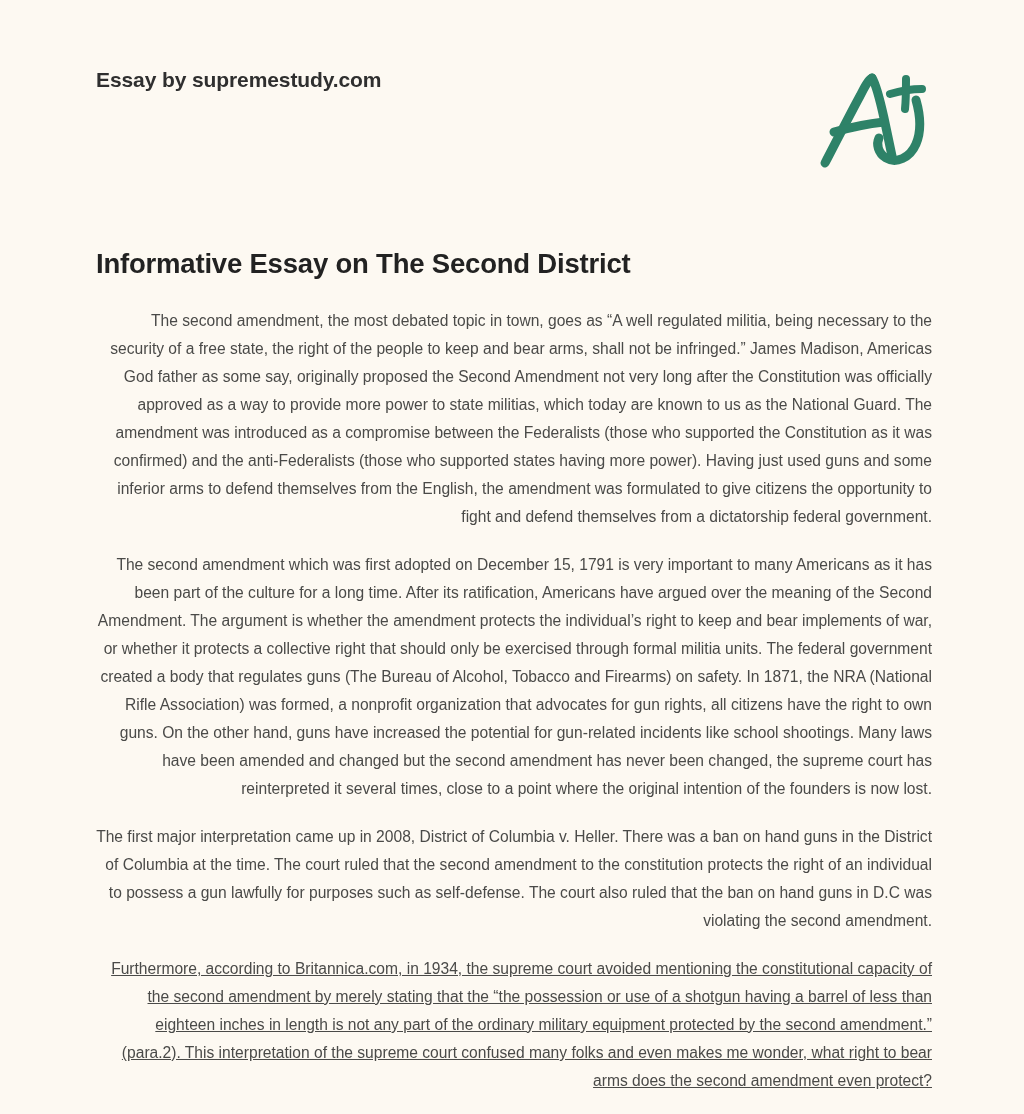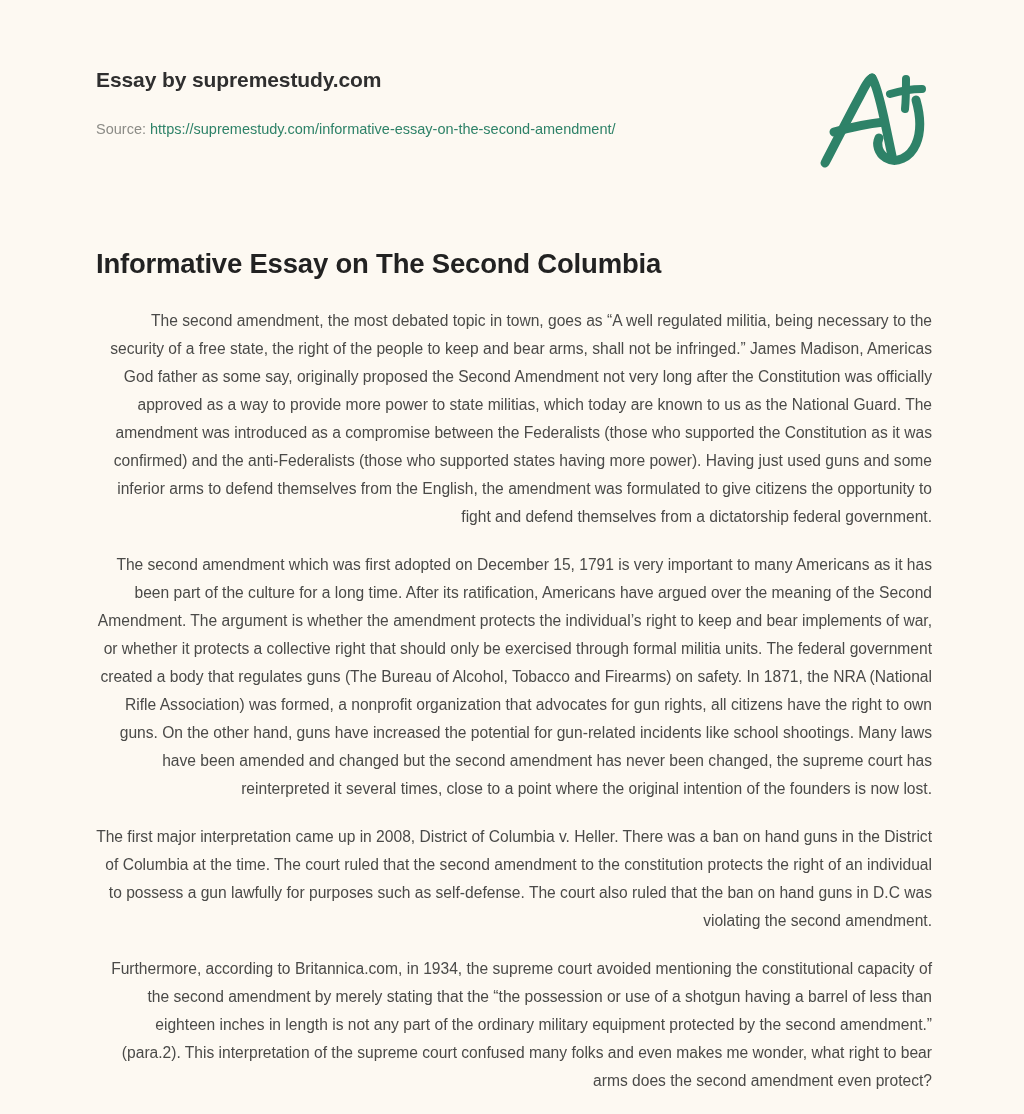--- a/index.html
+++ b/index.html
@@ -87,35 +87,32 @@
   }
   .body-copy p {
     margin: 0 0 20px 0;
     font-size: 15.6px;
     line-height: 28px;
     color: #4a4a48;
     text-align: right;
   }
   .body-copy p:last-child {
     margin-bottom: 0;
+    text-decoration: underline;
   }
 </style>
 </head>
 <body>
 
 <div class="page">
 
   <div class="header">
 
     <div class="byline">Essay by supremestudy.com</div>
 
-    <div class="source-line">
-      <span class="source-label">Source:</span>
-      <a class="source-url" href="#">https://supremestudy.com/informative-essay-on-the-second-amendment/</a>
-    </div>
 
     <div class="logo-wrap">
       <svg width="118" height="110" viewBox="0 0 118 110" aria-hidden="true">
         <g fill="none" stroke="#2e8268" stroke-linecap="round" stroke-linejoin="round">
 
           <path d="M13 97 C 22 80, 36 52, 48 30 C 52 22, 56 14, 60 12" stroke-width="9"></path>
 
           <path d="M60 12 C 64 18, 68 34, 72 52 C 75 66, 78 80, 80 90" stroke-width="9"></path>
 
           <path d="M22 66 C 36 62, 54 58, 72 56" stroke-width="9"></path>
@@ -126,21 +123,21 @@
 
           <path d="M94 13 C 94 22, 94 34, 93 43" stroke-width="8"></path>
         </g>
       </svg>
     </div>
 
   </div>
 
   <div class="article">
 
-    <h1 class="article-title">Informative Essay on The Second Columbia</h1>
+    <h1 class="article-title">Informative Essay on The Second District</h1>
 
     <div class="body-copy">
       <p>The second amendment, the most debated topic in town, goes as “A well regulated militia, being necessary to the security of a free state, the right of the people to keep and bear arms, shall not be infringed.” James Madison, Americas God father as some say, originally proposed the Second Amendment not very long after the Constitution was officially approved as a way to provide more power to state militias, which today are known to us as the National Guard. The amendment was introduced as a compromise between the Federalists (those who supported the Constitution as it was confirmed) and the anti-Federalists (those who supported states having more power). Having just used guns and some inferior arms to defend themselves from the English, the amendment was formulated to give citizens the opportunity to fight and defend themselves from a dictatorship federal government.</p>
       <p>The second amendment which was first adopted on December 15, 1791 is very important to many Americans as it has been part of the culture for a long time. After its ratification, Americans have argued over the meaning of the Second Amendment. The argument is whether the amendment protects the individual’s right to keep and bear implements of war, or whether it protects a collective right that should only be exercised through formal militia units. The federal government created a body that regulates guns (The Bureau of Alcohol, Tobacco and Firearms) on safety. In 1871, the NRA (National Rifle Association) was formed, a nonprofit organization that advocates for gun rights, all citizens have the right to own guns. On the other hand, guns have increased the potential for gun-related incidents like school shootings. Many laws have been amended and changed but the second amendment has never been changed, the supreme court has reinterpreted it several times, close to a point where the original intention of the founders is now lost.</p>
       <p>The first major interpretation came up in 2008, District of Columbia v. Heller. There was a ban on hand guns in the District of Columbia at the time. The court ruled that the second amendment to the constitution protects the right of an individual to possess a gun lawfully for purposes such as self-defense. The court also ruled that the ban on hand guns in D.C was violating the second amendment.</p>
       <p>Furthermore, according to Britannica.com, in 1934, the supreme court avoided mentioning the constitutional capacity of the second amendment by merely stating that the “the possession or use of a shotgun having a barrel of less than eighteen inches in length is not any part of the ordinary military equipment protected by the second amendment.” (para.2). This interpretation of the supreme court confused many folks and even makes me wonder, what right to bear arms does the second amendment even protect?</p>
 
     </div>
 
   </div>

